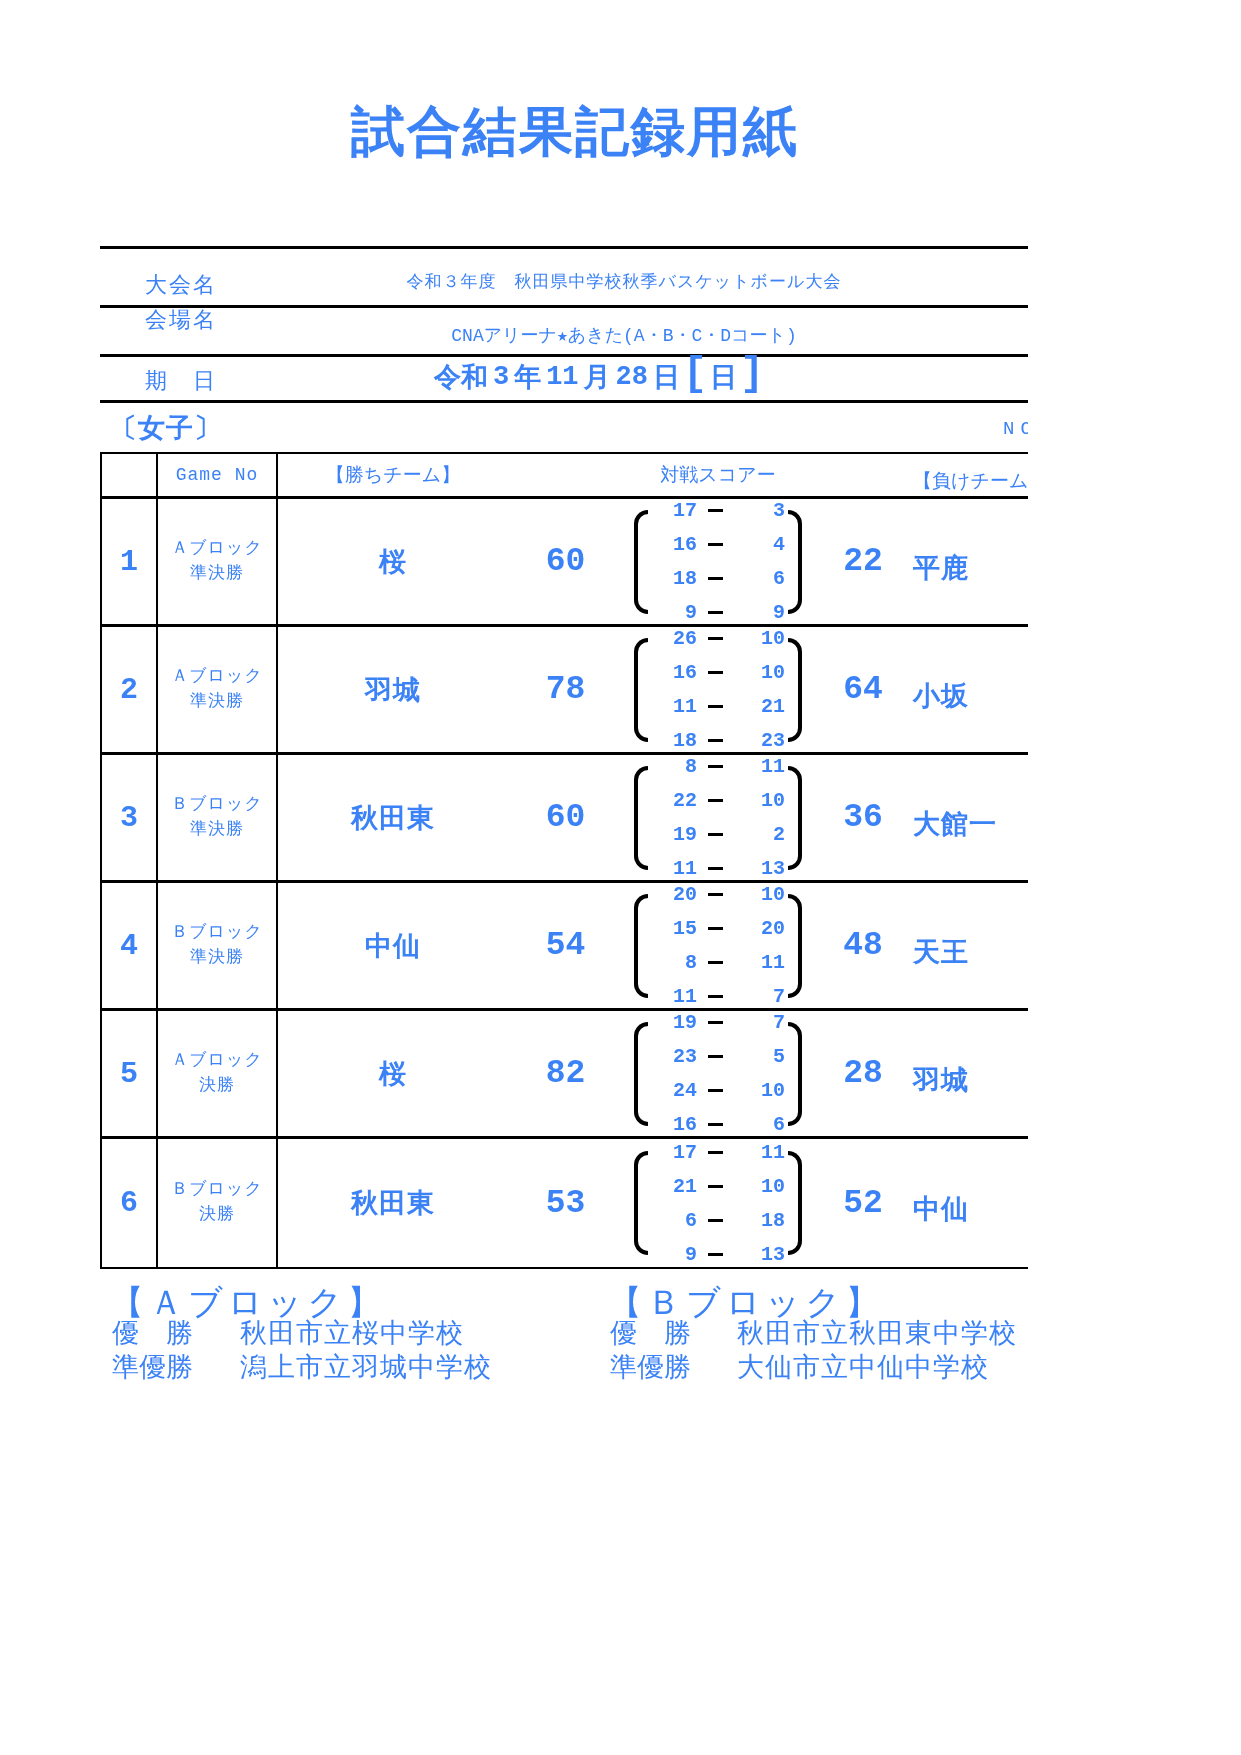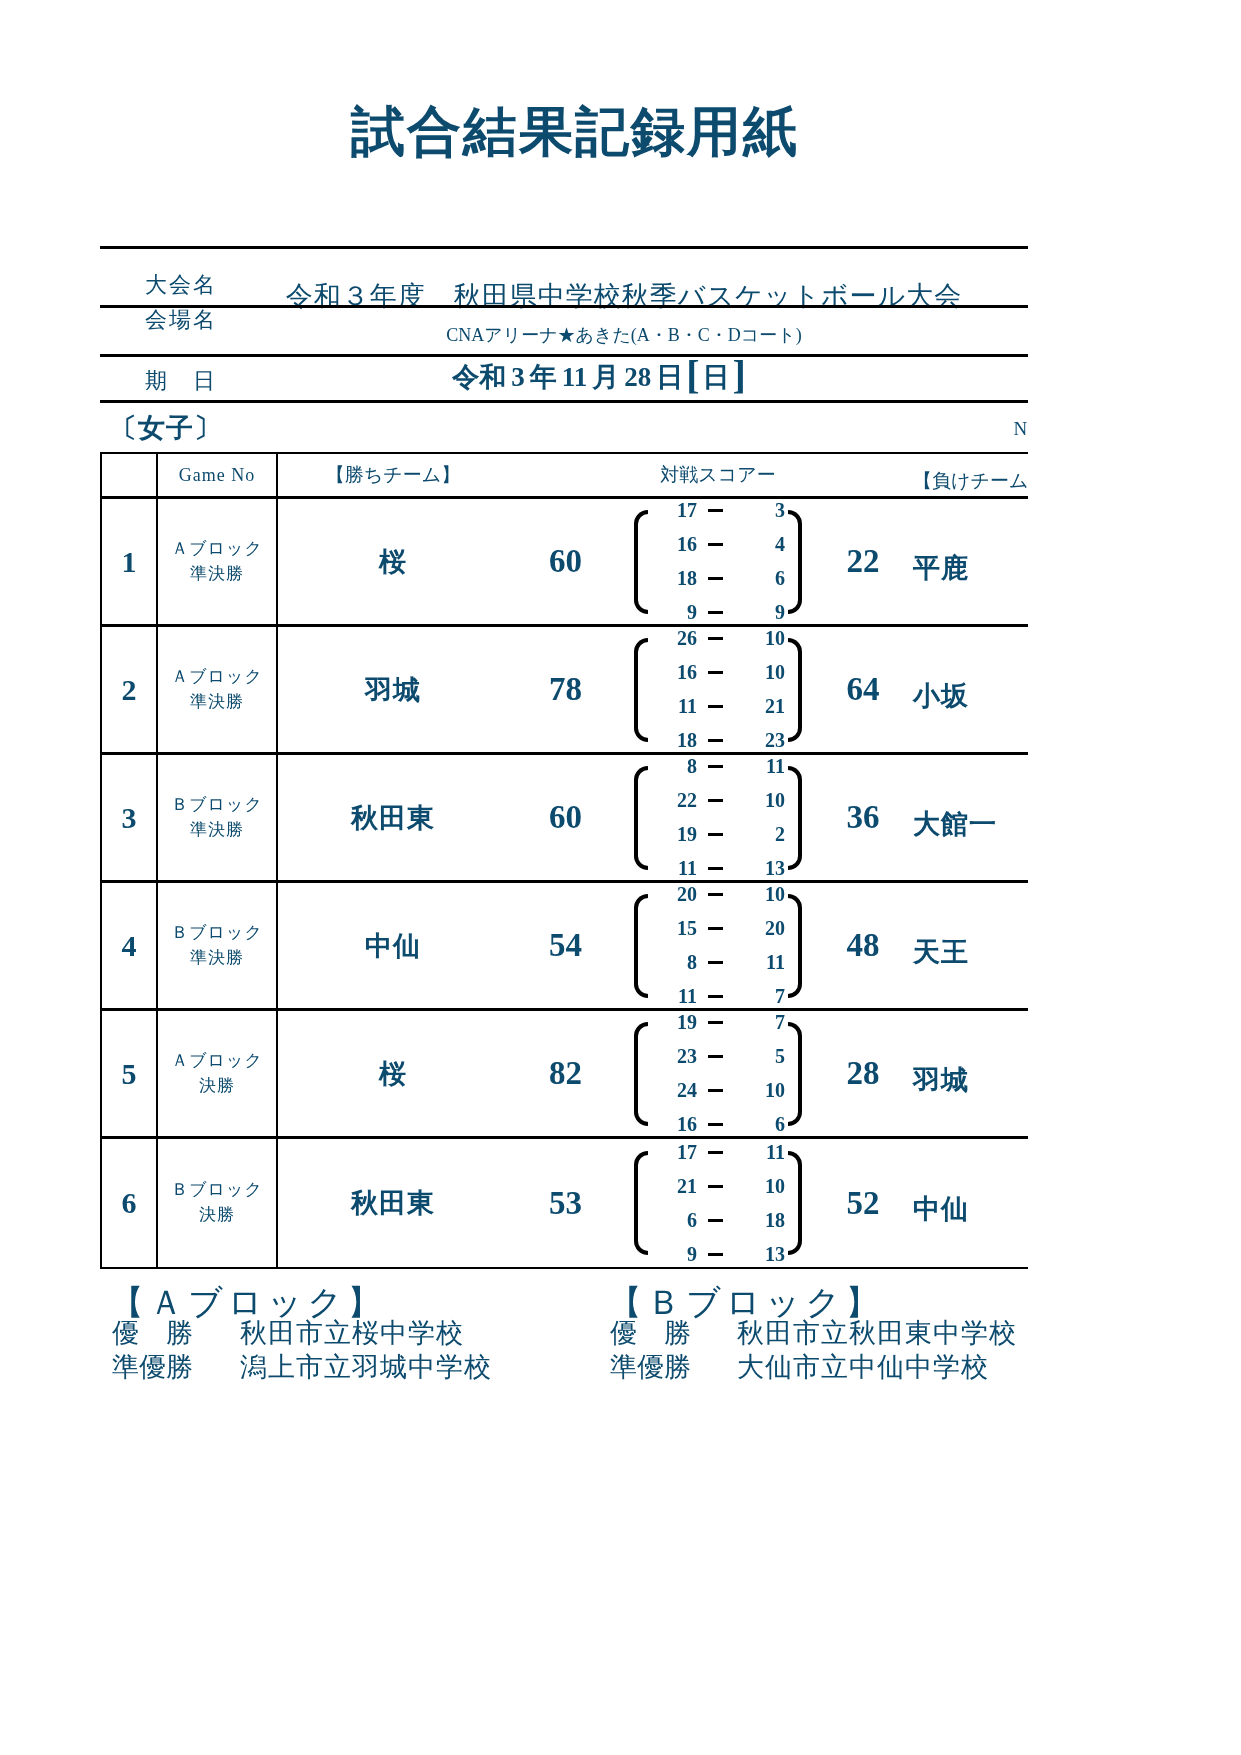--- a/index.html
+++ b/index.html
@@ -1,33 +1,33 @@
 <!DOCTYPE html>
 <html><head>
 <meta charset="utf-8">
 <style>
   html,body{margin:0;padding:0;background:#fff;}
   .page{
-    position:relative;width:1028px;height:1755px;background:#ffffff;color:#0c4a6e;
-    font-family:Liberation Serif, serif;overflow:hidden;
+    position:relative;width:1028px;height:1755px;background:#ffffff;color:#3b82f6;
+    font-family:Liberation Mono, monospace;overflow:hidden;
     -webkit-font-smoothing:antialiased;
   }
   .doc-title{
     position:absolute;top:96px;left:0;width:1150px;text-align:center;
     font-size:54px;font-weight:bold;letter-spacing:2px;
   }
   .hline{position:absolute;left:100px;background:#000;height:3px;}
   .hl1{top:246px;width:1048px;}
   .hl2{top:305px;width:1048px;}
   .hl3{top:354px;width:1048px;}
   .hl4{top:400px;width:998px;}
   .meta-label{position:absolute;left:145px;font-size:22px;font-weight:500;letter-spacing:2px;}
   .meta-value{position:absolute;left:100px;width:1048px;text-align:center;font-weight:500;}
   .lab-taikai{top:270px;}
-  .val-taikai{top:278px;font-size:27px;letter-spacing:1px;}
+  .val-taikai{top:270px;font-size:17px;letter-spacing:1px;}
   .lab-kaijo{top:305px;}
   .val-kaijo{top:323px;font-size:18px;}
   .lab-kijitsu{top:366px;}
   .date-val{
     position:absolute;left:100px;top:356px;width:998px;height:42px;
     display:flex;align-items:center;justify-content:center;gap:5px;
     font-size:27px;font-weight:bold;
   }
   .date-group{display:flex;align-items:center;gap:3px;}
   .date-bracket{font-size:40px;font-weight:600;line-height:1;position:relative;top:-2px;}

